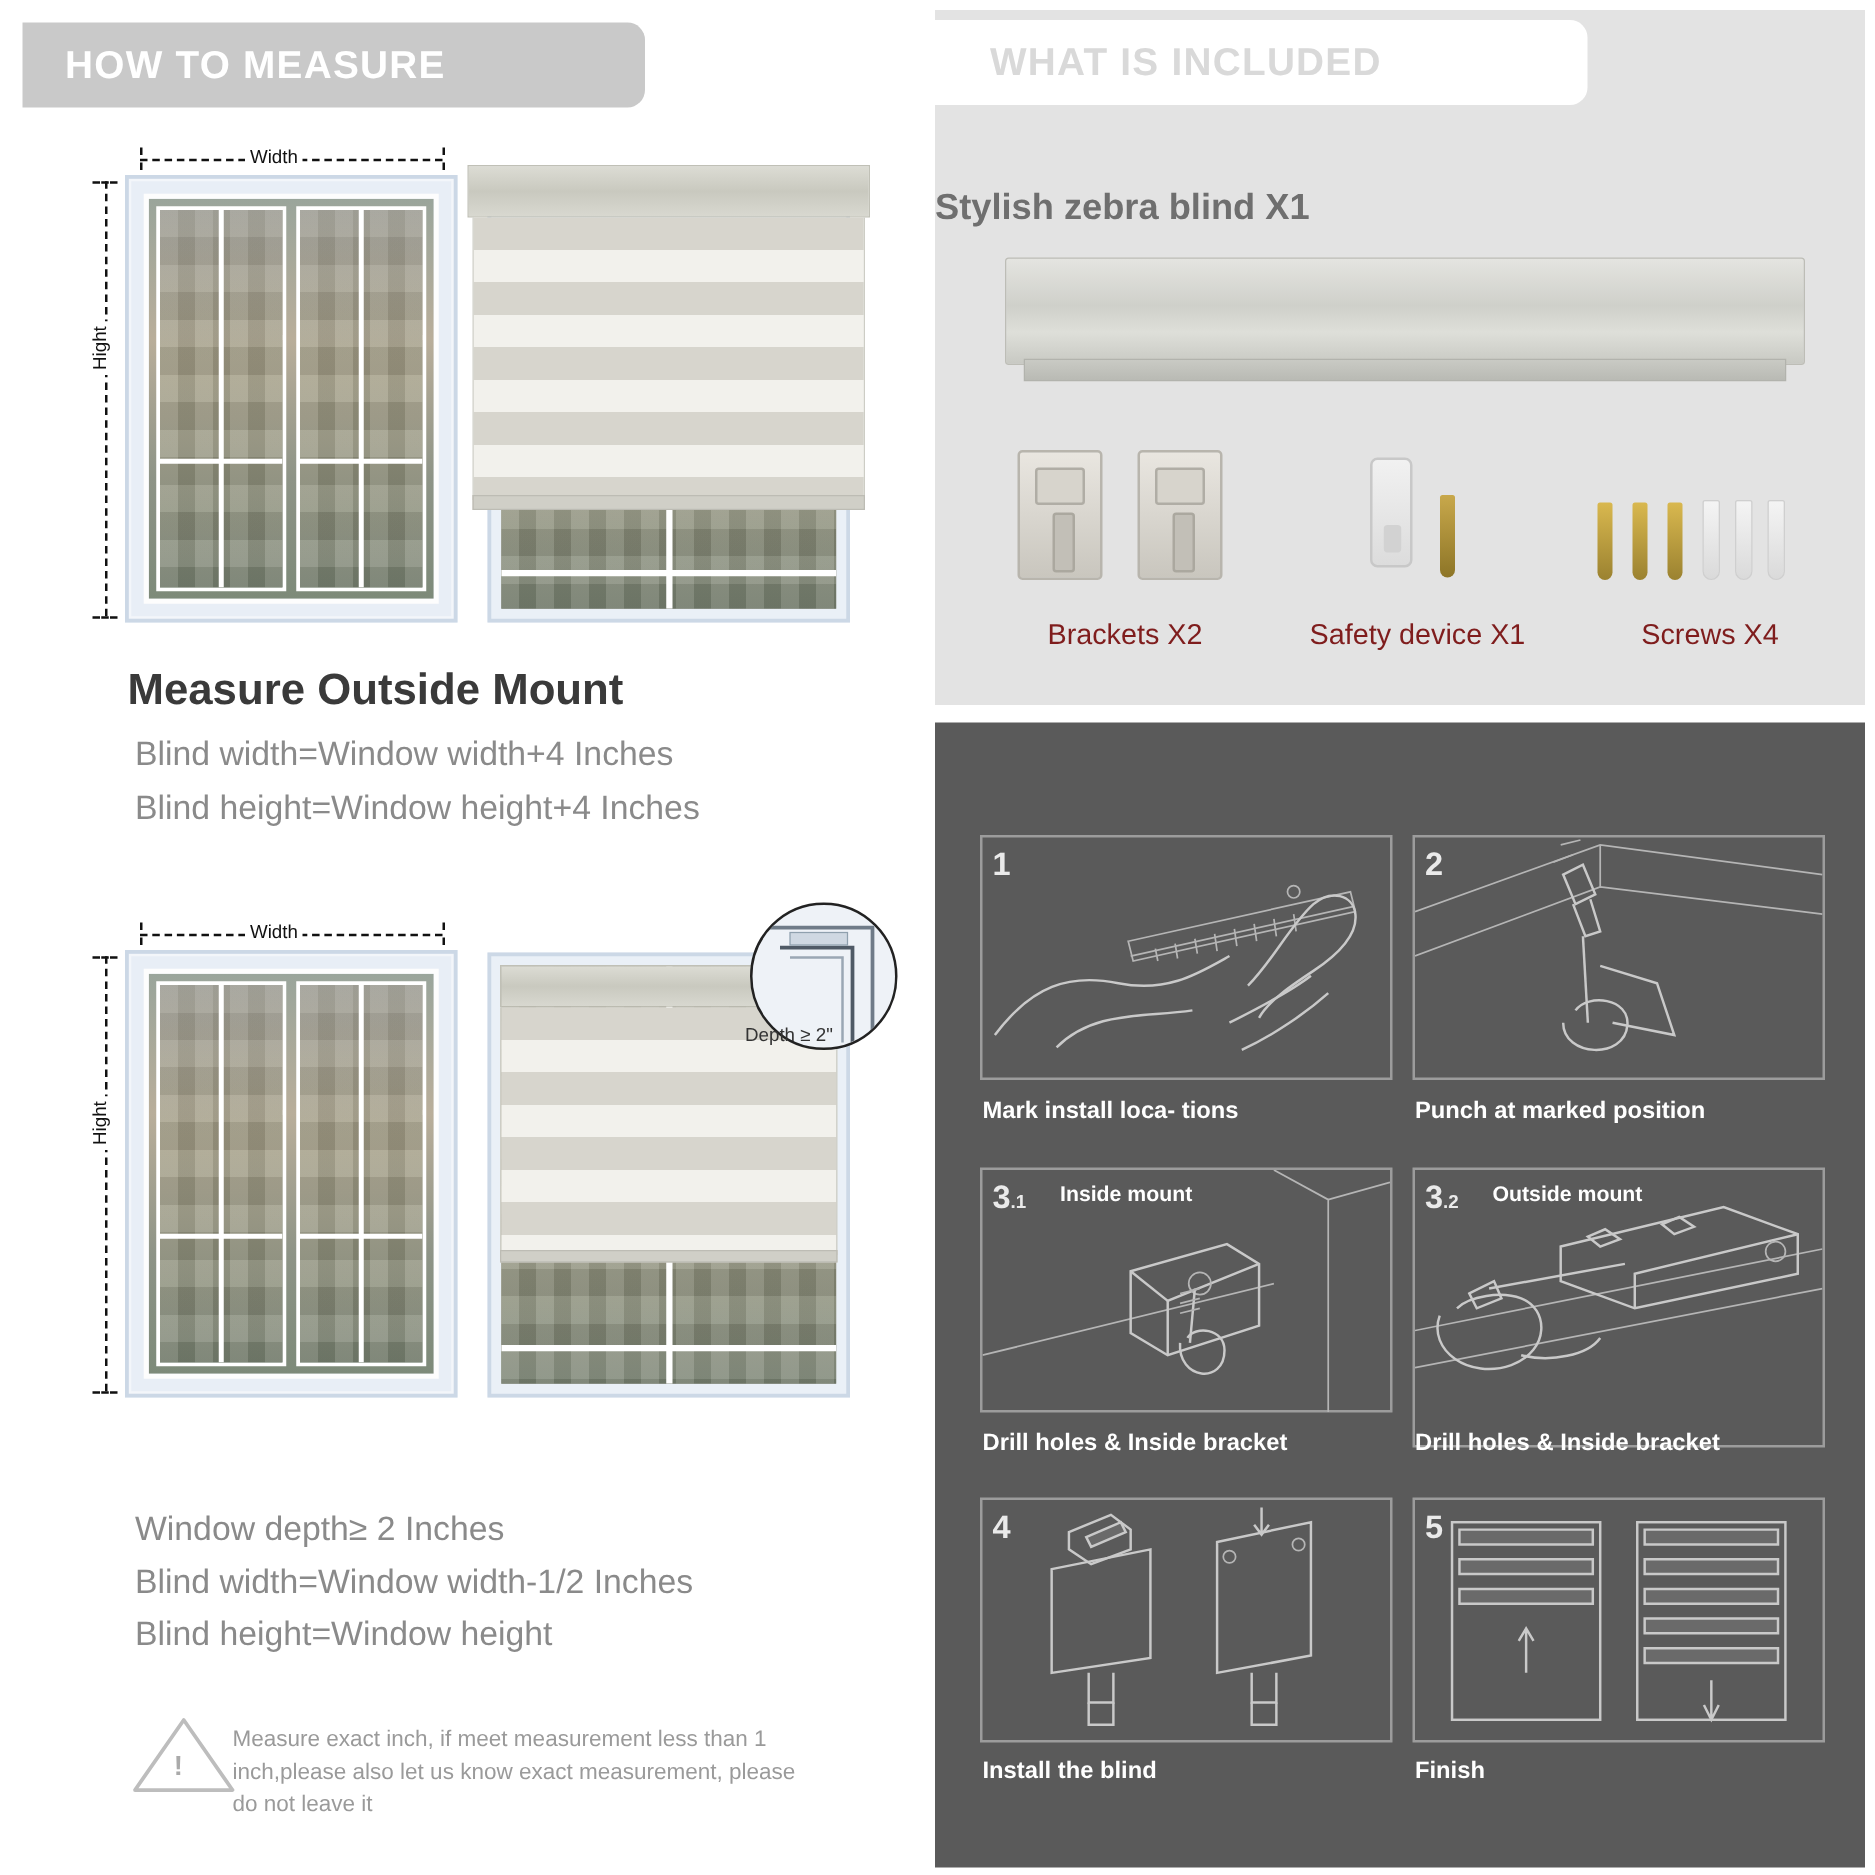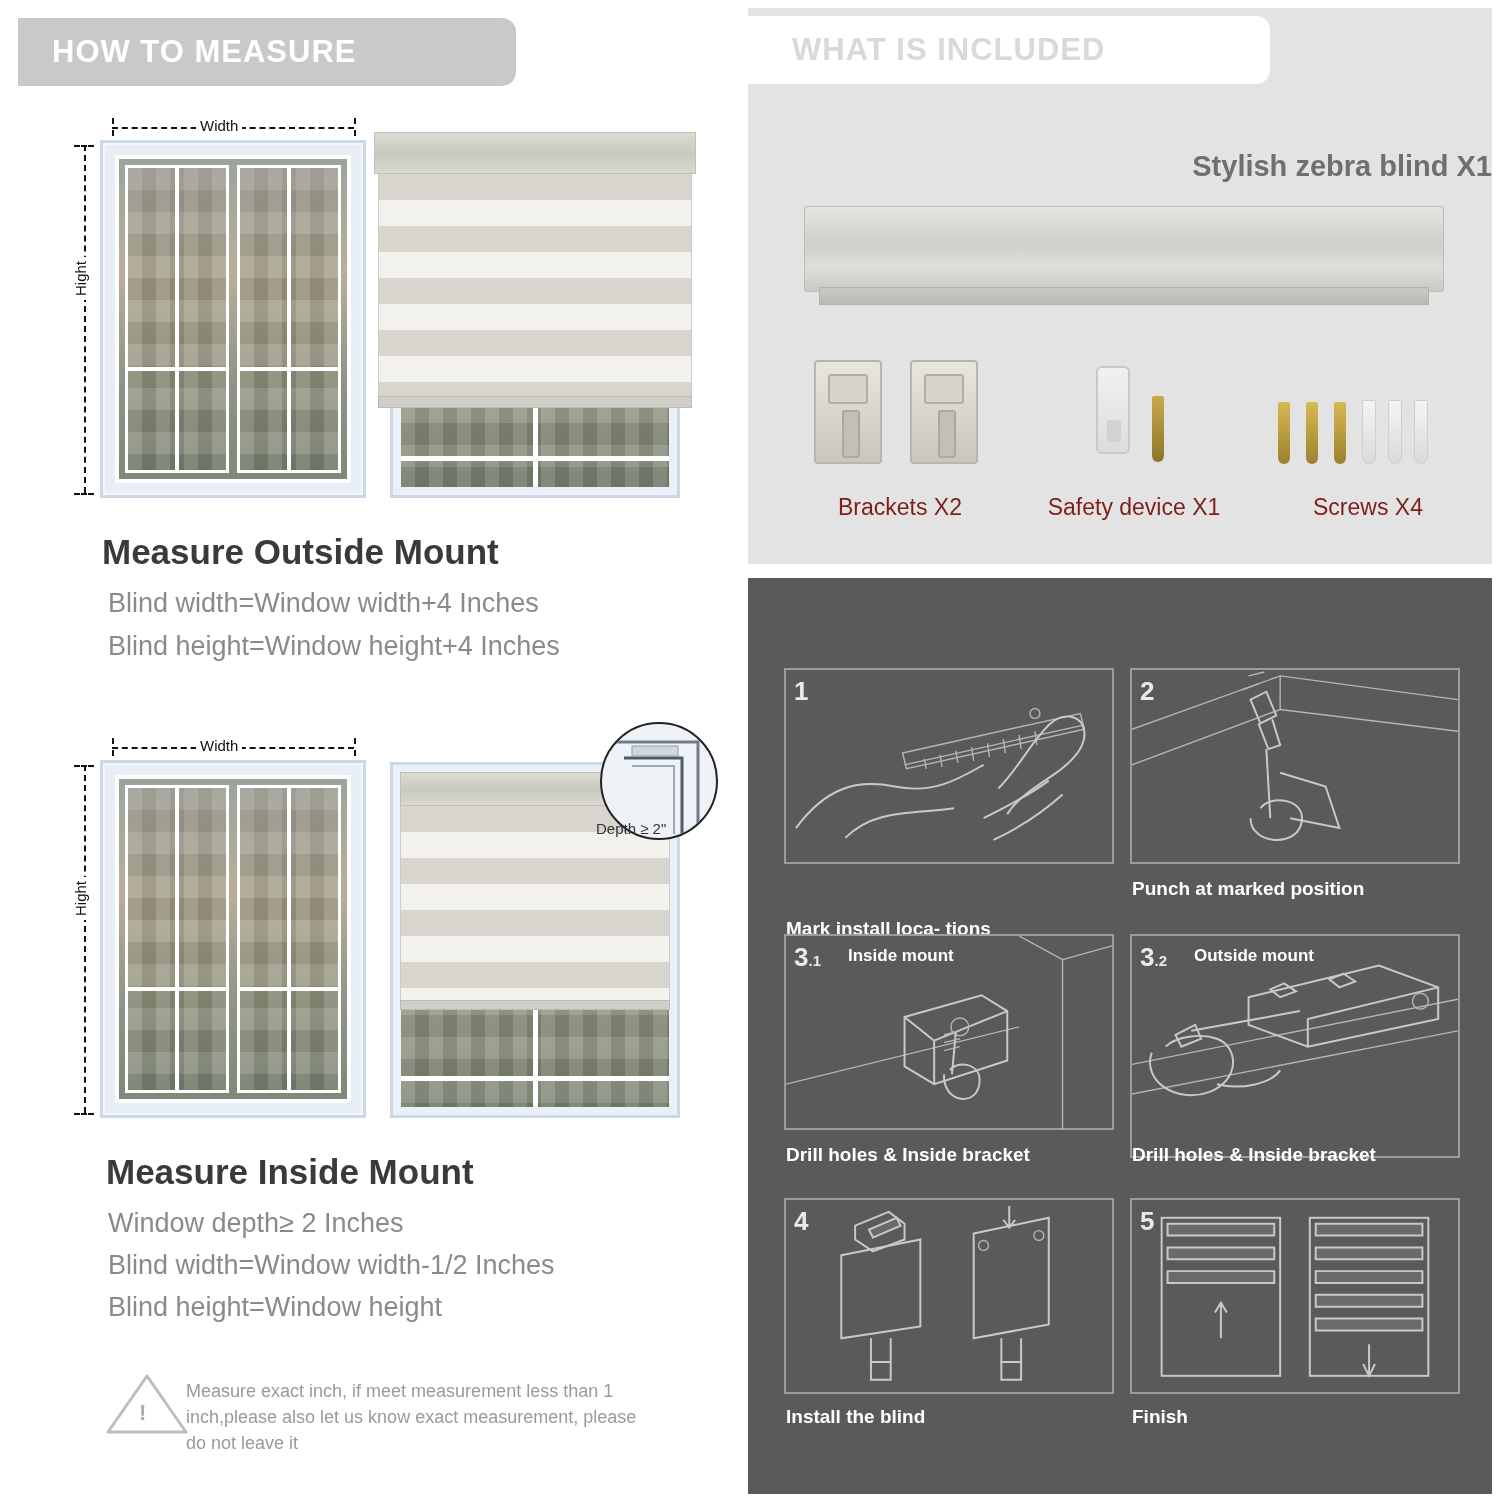--- a/index.html
+++ b/index.html
@@ -137,21 +137,21 @@
     position: absolute; left: 748px; top: 16px;
     width: 522px; height: 68px;
     background: #ffffff;
     border-radius: 0 14px 14px 0;
     color: #d9d9d9;
     font-size: 31px; font-weight: bold; letter-spacing: 1px;
     display: flex; align-items: center; padding-left: 44px;
   }
   .incl-title {
     position: absolute; left: 0; right: 0; top: 142px;
-    text-align: right; font-size: 29px; color: #6f6f6f; font-weight: bold;
+    text-align: left; font-size: 29px; color: #6f6f6f; font-weight: bold;
   }
   .headrail {
     position: absolute; left: 56px; top: 198px;
     width: 640px; height: 86px;
     background: linear-gradient(180deg,#e4e4e0 0%,#cfd0ca 45%,#dedfd9 70%,#c8c9c3 100%);
     border: 1px solid #bdbdb6;
     border-radius: 3px;
   }
   .headrail::after {
     content: ""; position: absolute; left: 14px; right: 14px; bottom: -14px;
@@ -332,21 +332,20 @@
     <div class="depth-circle" style="left:600px; top:722px;">
       <svg width="118" height="118" viewBox="0 0 118 118">
         <path d="M6 18 L96 18 L96 110" fill="none" stroke="#6f7b88" stroke-width="3"></path>
         <path d="M22 34 L80 34 L80 110" fill="none" stroke="#4f5a66" stroke-width="3"></path>
         <path d="M30 42 L72 42 L72 110" fill="none" stroke="#9aa7b4" stroke-width="2"></path>
         <rect x="30" y="22" width="46" height="10" fill="#cfd8e2" stroke="#8fa0ae" stroke-width="1"></rect>
       </svg>
     </div>
     <div class="depth-label" style="left:596px; top:820px;">Depth ≥ 2"</div>
 
-    <div class="h2" style="left:106px; top:1152px;">Measure Inside Mount</div>
     <div class="p-line" style="left:108px; top:1208px;">Window depth≥ 2 Inches</div>
     <div class="p-line" style="left:108px; top:1250px;">Blind width=Window width-1/2 Inches</div>
     <div class="p-line" style="left:108px; top:1292px;">Blind height=Window height</div>
 
     <svg style="position:absolute; left:104px; top:1370px;" width="86" height="68" viewBox="0 0 86 68">
       <path d="M43 6 L82 62 L4 62 Z" fill="none" stroke="#bdbdbd" stroke-width="3" stroke-linejoin="round"></path>
     </svg>
     <div style="position:absolute; left:139px; top:1400px; font-size:22px; color:#aaaaaa; font-weight:bold;">!</div>
     <div class="note" style="left:186px; top:1378px;">Measure exact inch, if meet measurement less than 1 inch,please also let us know exact measurement, please do not leave it</div>
   </div>
@@ -385,21 +384,21 @@
       <path class="sk-thin" d="M120 96 L300 56"></path>
       <path class="sk-thin" d="M118 84 L298 44 L302 60 L122 100 Z"></path>
       <path class="sk-thin" d="M140 90 L142 100 M156 86 L158 98 M172 82 L174 94 M188 78 L190 92 M204 74 L206 88 M220 70 L222 84 M236 66 L238 80 M252 62 L254 76"></path>
       <path class="sk" d="M215 120 C235 100, 250 70, 268 54 C282 42, 300 46, 302 62 C304 80, 286 96, 268 108 C250 120, 232 132, 224 146"></path>
       <path class="sk" d="M200 150 C220 140, 248 126, 266 112"></path>
       <path class="sk" d="M210 172 C236 160, 262 142, 280 126"></path>
       <circle class="sk-thin" cx="252" cy="44" r="5"></circle>
     </svg>
     <div class="step-num">1</div>
   </div>
-  <div class="step-cap" style="left:786px; top:878px;margin-top:40px;">Mark install loca- tions</div>
+  <div class="step-cap" style="left:786px; top:878px;">Mark install loca- tions</div>
 
   <div class="step" style="left:1130px; top:668px; width:330px; height:196px;">
     <svg class="sketch" viewBox="0 0 330 196">
       <path class="sk-thin" d="M0 60 L150 6 L330 30"></path>
       <path class="sk-thin" d="M0 96 L150 40 L330 62"></path>
       <path class="sk-thin" d="M150 6 L150 40"></path>
       <path class="sk" d="M120 30 L136 22 L146 46 L130 54 Z"></path>
       <path class="sk" d="M128 54 L138 80 L150 76 L142 50"></path>
       <path class="sk" d="M136 80 L140 150"></path>
       <path class="sk" d="M120 150 C120 178, 170 180, 172 152 C174 130, 140 126, 130 140"></path>

